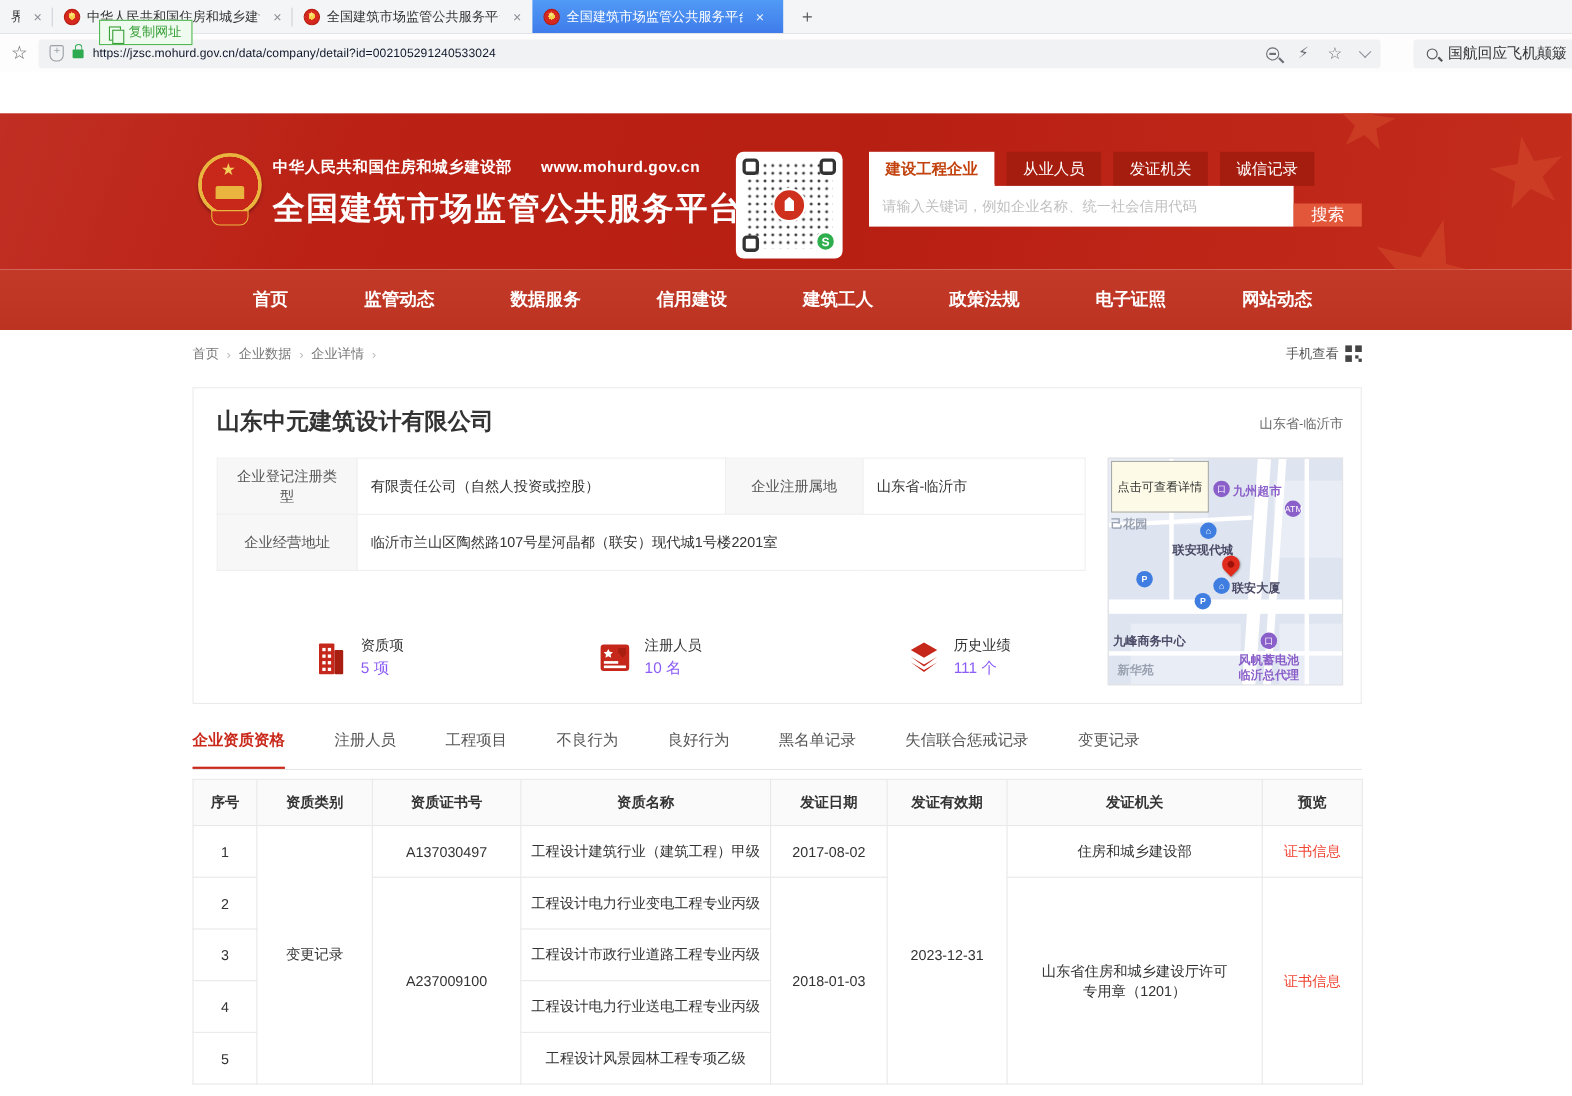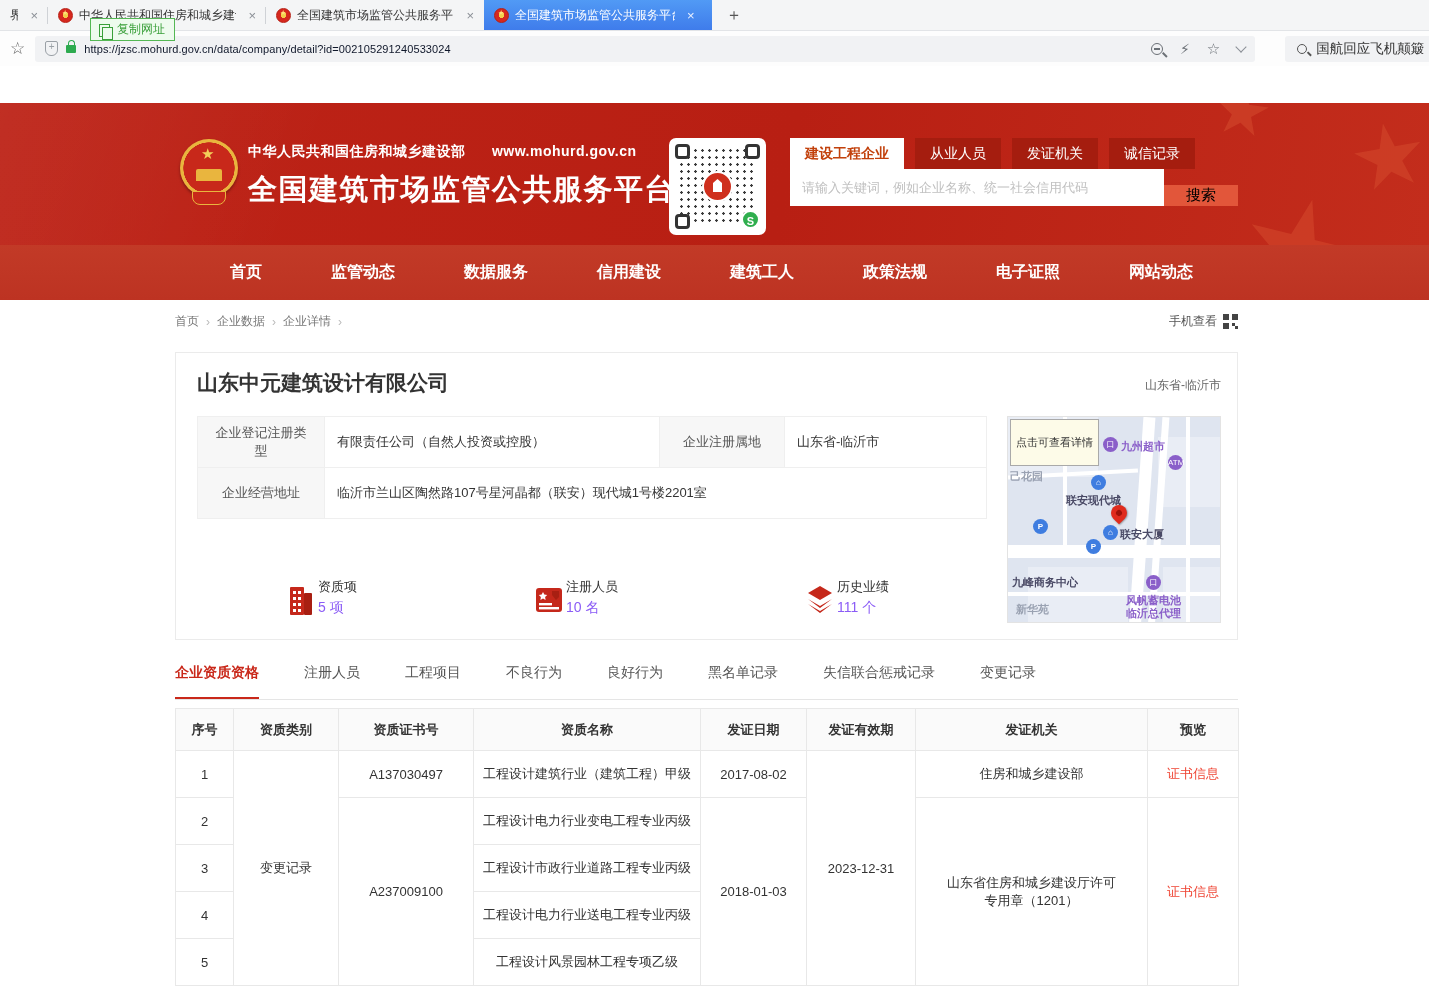--- a/index.html
+++ b/index.html
@@ -70,21 +70,21 @@
   .qr-logo::after { content:""; position:absolute; left:9px; top:6px; width:9px; height:13px; background:#fff; clip-path:polygon(0 100%,0 30%,50% 0,100% 30%,100% 100%); }
   .qr-green { position:absolute; right:6px; bottom:6px; width:19px; height:19px; border-radius:50%; background:#2fae4e; border:2px solid #fff; color:#fff; font-size:11px; font-weight:bold; text-align:center; line-height:18px; }
 
   .hsearch { position:absolute; left:790px; top:35px; width:448px; }
   .hsearch-tabs { display:flex; gap:11px; height:31px; }
   .hs-tab { padding:0 15px; font-size:14px; line-height:31px; color:#fff; background:#a51d0f; cursor:pointer; }
   .hs-tab.active { background:#fff; color:#c2410c; font-weight:bold; border-bottom:2px solid #fff; }
   .hsearch-row { display:flex; height:37px; }
   .hs-input { flex:1; border:none; background:#fff; padding:0 12px; font-size:13px; color:#333; outline:none; }
   .hs-input::placeholder { color:#c0c0c0; }
-  .hs-btn { width:74px; background:#e2563a; color:#000000; font-size:15px; border:none; cursor:pointer;margin-top:16px; }
+  .hs-btn { width:62px; background:#e2563a; color:#ffffff; font-size:15px; border:none; cursor:pointer;margin-top:16px; }
 
   
   .nav { position:absolute; top:245px; left:0; width:100%; height:55px; background:linear-gradient(#c23a27,#bd3322); display:flex; }
   .nav-inner { width:1063px; margin-left:175px; display:flex; justify-content:space-between; align-items:center; padding:0 45px 0 55px; }
   .nav-item { color:#fff; font-size:16px; font-weight:bold; cursor:pointer; white-space:nowrap; }
 
   
   .crumb-row { position:absolute; top:313px; left:175px; width:1063px; display:flex; align-items:center; font-size:12px; color:#777; }
   .crumb { cursor:pointer; }
   .crumb-sep { color:#bbb; margin:0 7px; }
@@ -98,21 +98,21 @@
 
   
   .card { position:absolute; top:352px; left:175px; width:1063px; height:288px; border:1px solid #ebebeb; background:#fff; }
   .company-name { position:absolute; left:21px; top:16px; font-size:21px; font-weight:bold; color:#333; }
   .company-region { position:absolute; right:16px; top:24px; font-size:12px; color:#666; }
   .info-table { position:absolute; left:21px; top:63px; width:789px; border-collapse:collapse; table-layout:fixed; }
   .info-table td { border:1px solid #efefef; font-size:13px; height:51px; padding:4px 12px; }
   .info-table td.lbl { background:#f7f7f7; color:#555; text-align:center; }
   .info-table td.val { color:#333; }
   .stats { position:absolute; left:21px; top:225px; width:789px; display:flex; }
-  .stat { display:flex; align-items:flex-end; }
+  .stat { display:flex; align-items:center; gap:10px; }
   .stat.s1 { margin-left:87px; } .stat.s2 { margin-left:175px; } .stat.s3 { margin-left:185px; }
   .stat-txt .stat-lbl { font-size:13px; color:#333; }
   .stat-txt .stat-val { font-size:14px; color:#8b5cf6; margin-top:3px; }
   .stat-icon { width:34px; height:34px; }
 
   
   .map { position:absolute; left:831px; top:63px; width:214px; height:207px; background:#dfe5f0; overflow:hidden; cursor:pointer; border:1px solid #e3e3e3; }
   .map .blk { position:absolute; background:#e9edf5; }
   .map .road-h { position:absolute; left:0; top:128px; width:214px; height:13px; background:#fff; }
   .map .road-v { position:absolute; left:128px; top:0; width:12px; height:214px; background:#fff; transform:rotate(4deg); }

